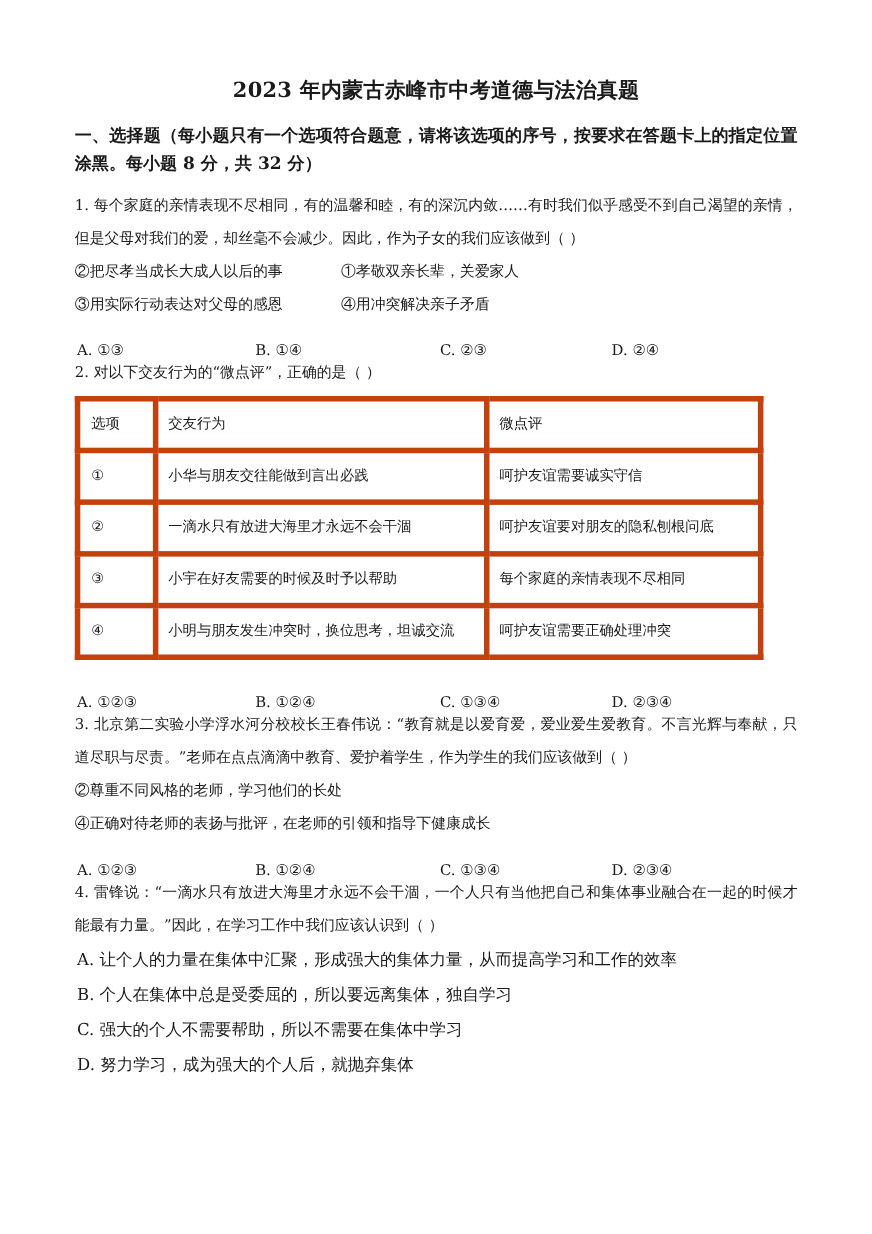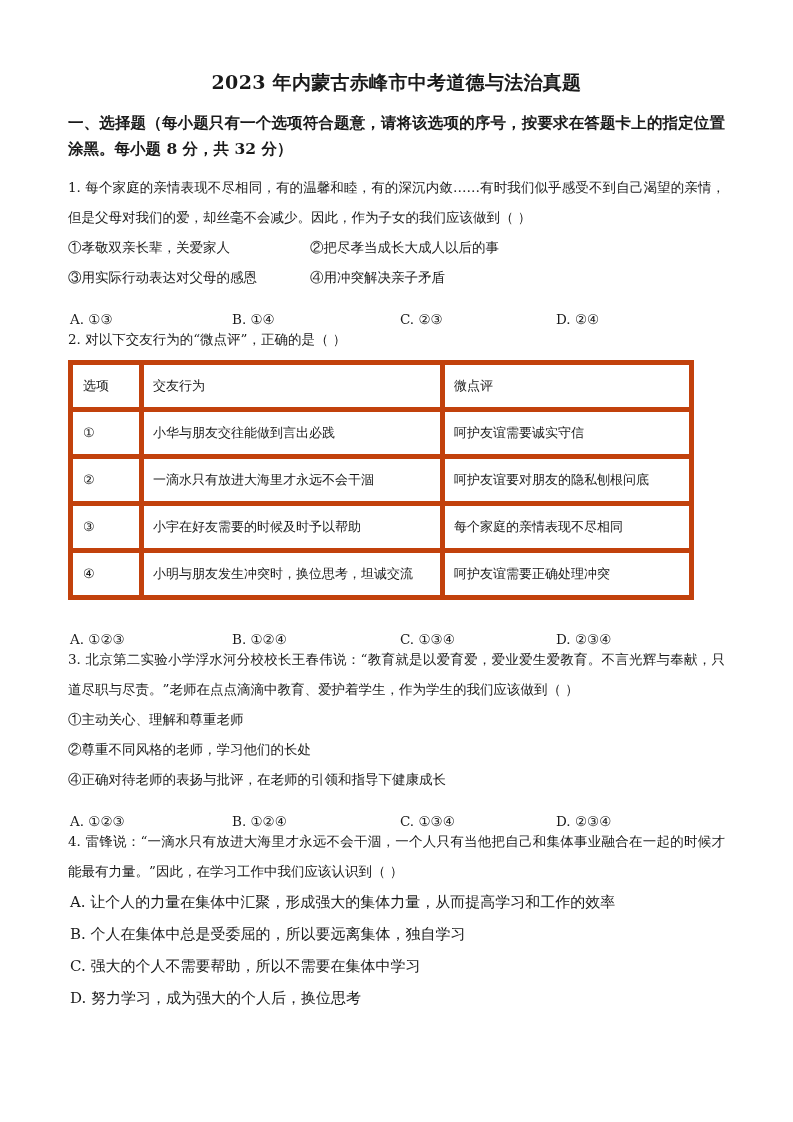--- a/index.html
+++ b/index.html
@@ -108,22 +108,22 @@
 
 <div class="page">
 
   <div class="doc-title">2023 年内蒙古赤峰市中考道德与法治真题</div>
 
   <div class="section-heading">一、选择题（每小题只有一个选项符合题意，请将该选项的序号，按要求在答题卡上的指定位置涂黑。每小题 8 分，共 32 分）</div>
 
   <div class="q-block">
     <p class="q-stem">1. 每个家庭的亲情表现不尽相同，有的温馨和睦，有的深沉内敛……有时我们似乎感受不到自己渴望的亲情，但是父母对我们的爱，却丝毫不会减少。因此，作为子女的我们应该做到（     ）</p>
     <div class="sub-opts two-col">
+      <span class="so">②把尽孝当成长大成人以后的事</span>
       <span class="so">①孝敬双亲长辈，关爱家人</span>
-      <span class="so">②把尽孝当成长大成人以后的事</span>
       <span class="so">③用实际行动表达对父母的感恩</span>
       <span class="so">④用冲突解决亲子矛盾</span>
     </div>
     <div class="answers">
       <span class="ans a">A. ①③</span>
       <span class="ans b">B. ①④</span>
       <span class="ans c">C. ②③</span>
       <span class="ans d">D. ②④</span>
     </div>
   </div>
@@ -163,33 +163,32 @@
       <span class="ans a">A. ①②③</span>
       <span class="ans b">B. ①②④</span>
       <span class="ans c">C. ①③④</span>
       <span class="ans d">D. ②③④</span>
     </div>
   </div>
 
   <div class="q-block">
     <p class="q-stem">3. 北京第二实验小学浮水河分校校长王春伟说：“教育就是以爱育爱，爱业爱生爱教育。不言光辉与奉献，只道尽职与尽责。”老师在点点滴滴中教育、爱护着学生，作为学生的我们应该做到（     ）</p>
     <div class="sub-opts stacked">
-      <span class="so">①主动关心、理解和尊重老师</span>
       <span class="so">②尊重不同风格的老师，学习他们的长处</span>
       <span class="so">④正确对待老师的表扬与批评，在老师的引领和指导下健康成长</span>
     </div>
     <div class="answers">
       <span class="ans a">A. ①②③</span>
       <span class="ans b">B. ①②④</span>
       <span class="ans c">C. ①③④</span>
       <span class="ans d">D. ②③④</span>
     </div>
   </div>
 
   <div class="q-block">
     <p class="q-stem">4. 雷锋说：“一滴水只有放进大海里才永远不会干涸，一个人只有当他把自己和集体事业融合在一起的时候才能最有力量。”因此，在学习工作中我们应该认识到（     ）</p>
     <div class="opt-line">A. 让个人的力量在集体中汇聚，形成强大的集体力量，从而提高学习和工作的效率</div>
     <div class="opt-line">B. 个人在集体中总是受委屈的，所以要远离集体，独自学习</div>
     <div class="opt-line">C. 强大的个人不需要帮助，所以不需要在集体中学习</div>
-    <div class="opt-line">D. 努力学习，成为强大的个人后，换位思考</div>
+    <div class="opt-line">D. 努力学习，成为强大的个人后，就抛弃集体</div>
   </div>
 
 </div>
 
 </body></html>

